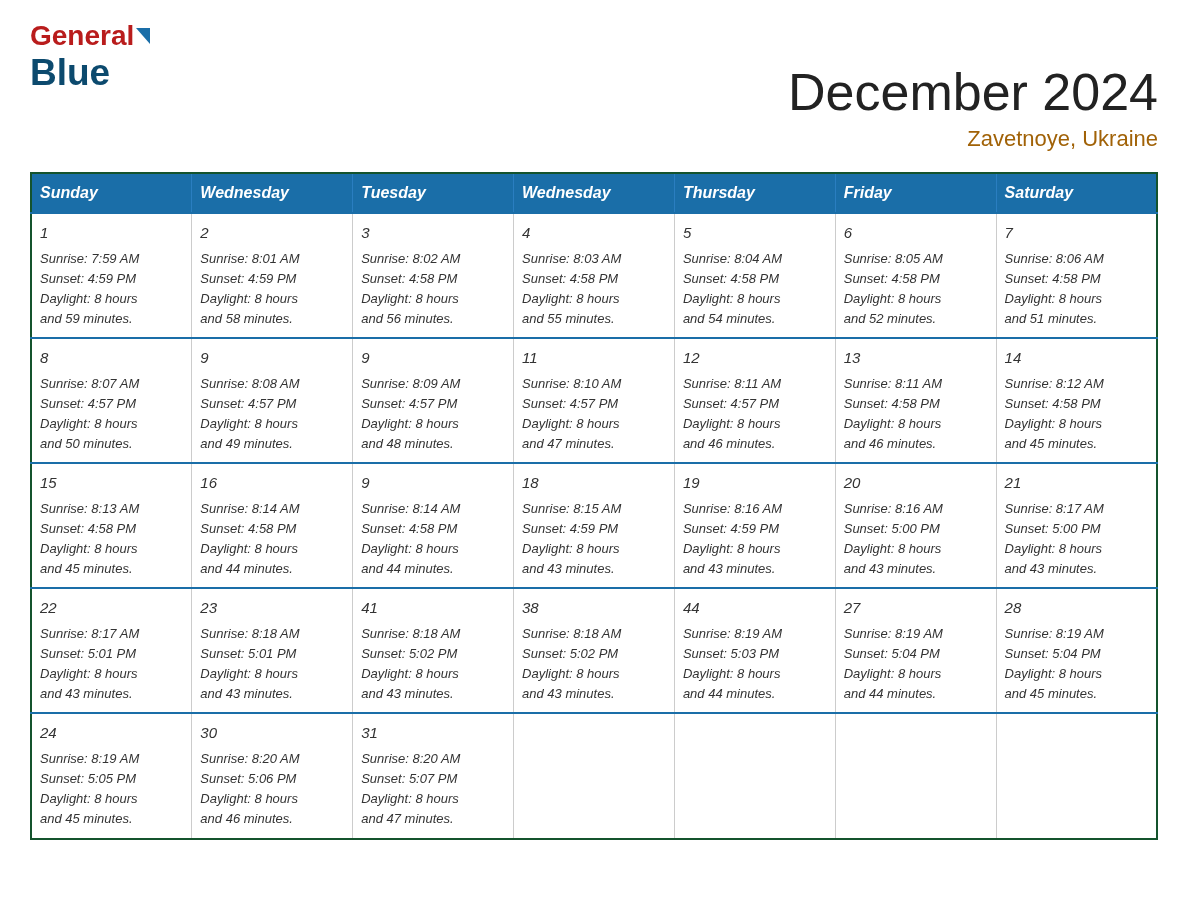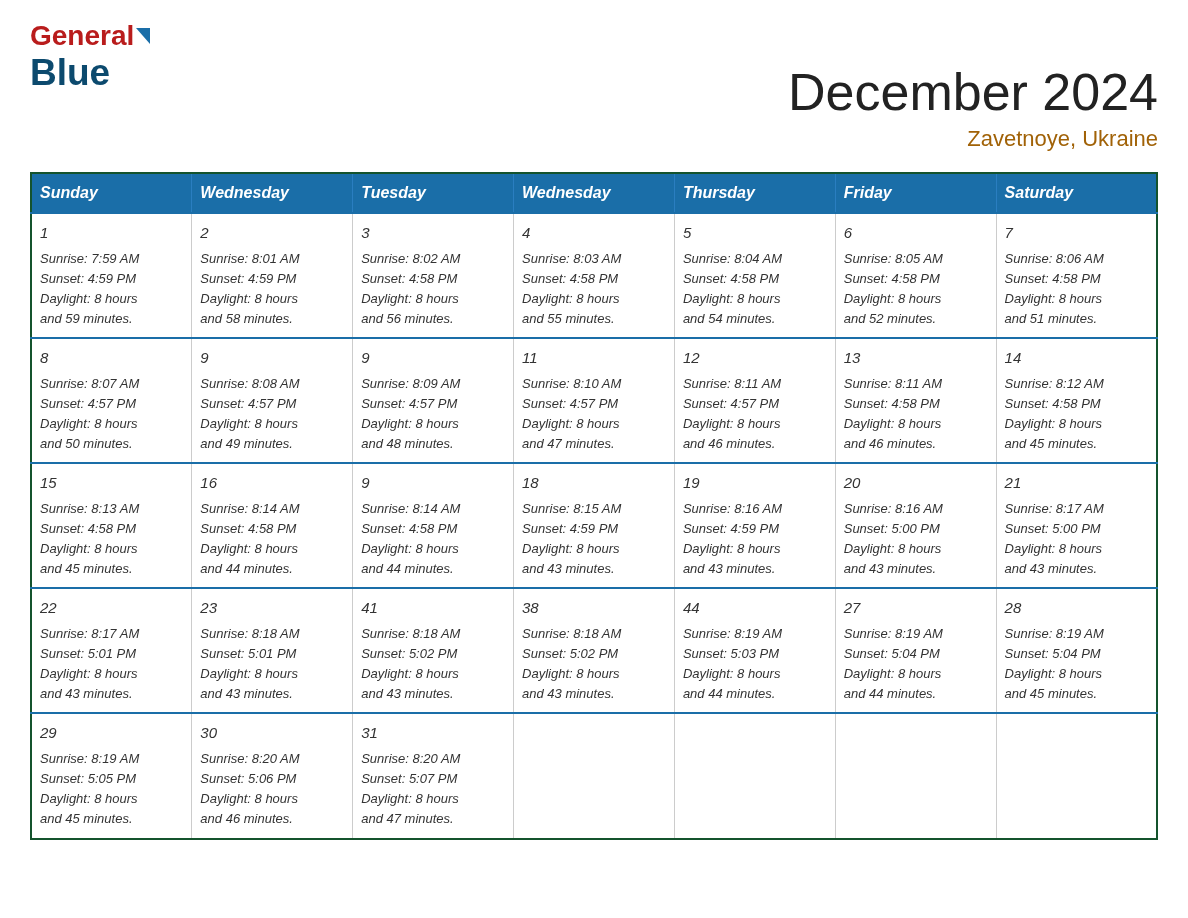--- a/index.html
+++ b/index.html
@@ -255,21 +255,21 @@
           <span class="day-number">27</span>
           <div class="day-info">Sunrise: 8:19 AM<br>Sunset: 5:04 PM<br>Daylight: 8 hours<br>and 44 minutes.</div>
         </td>
         <td>
           <span class="day-number">28</span>
           <div class="day-info">Sunrise: 8:19 AM<br>Sunset: 5:04 PM<br>Daylight: 8 hours<br>and 45 minutes.</div>
         </td>
       </tr>
       <tr>
         <td>
-          <span class="day-number">29</span>
+          <span class="day-number">24</span>
           <div class="day-info">Sunrise: 8:19 AM<br>Sunset: 5:05 PM<br>Daylight: 8 hours<br>and 45 minutes.</div>
         </td>
         <td>
           <span class="day-number">30</span>
           <div class="day-info">Sunrise: 8:20 AM<br>Sunset: 5:06 PM<br>Daylight: 8 hours<br>and 46 minutes.</div>
         </td>
         <td>
           <span class="day-number">31</span>
           <div class="day-info">Sunrise: 8:20 AM<br>Sunset: 5:07 PM<br>Daylight: 8 hours<br>and 47 minutes.</div>
         </td>

